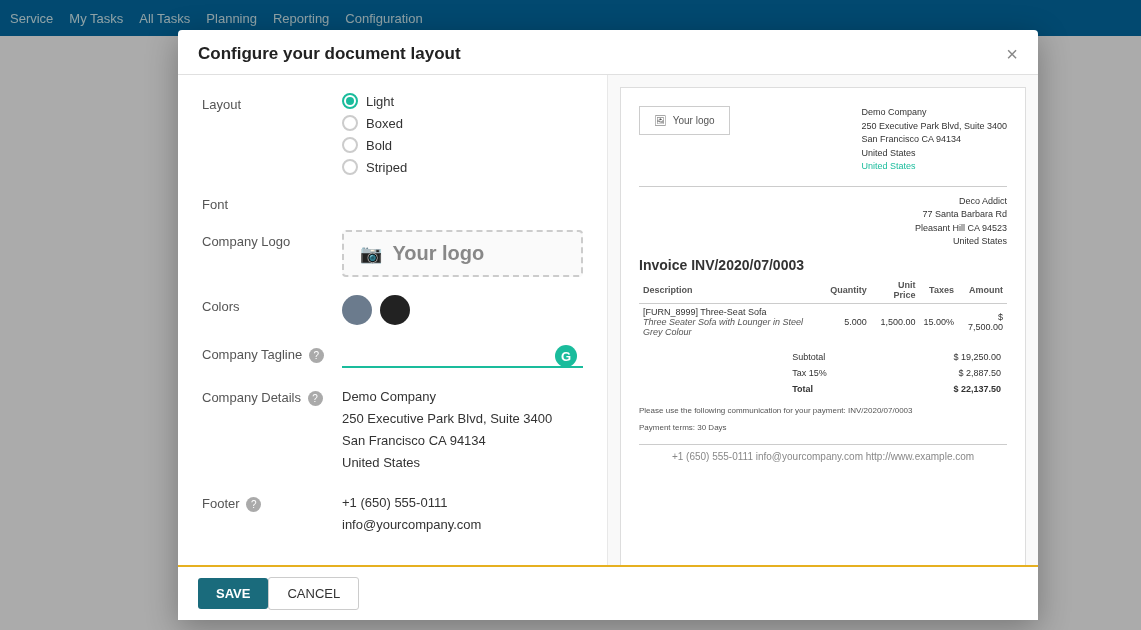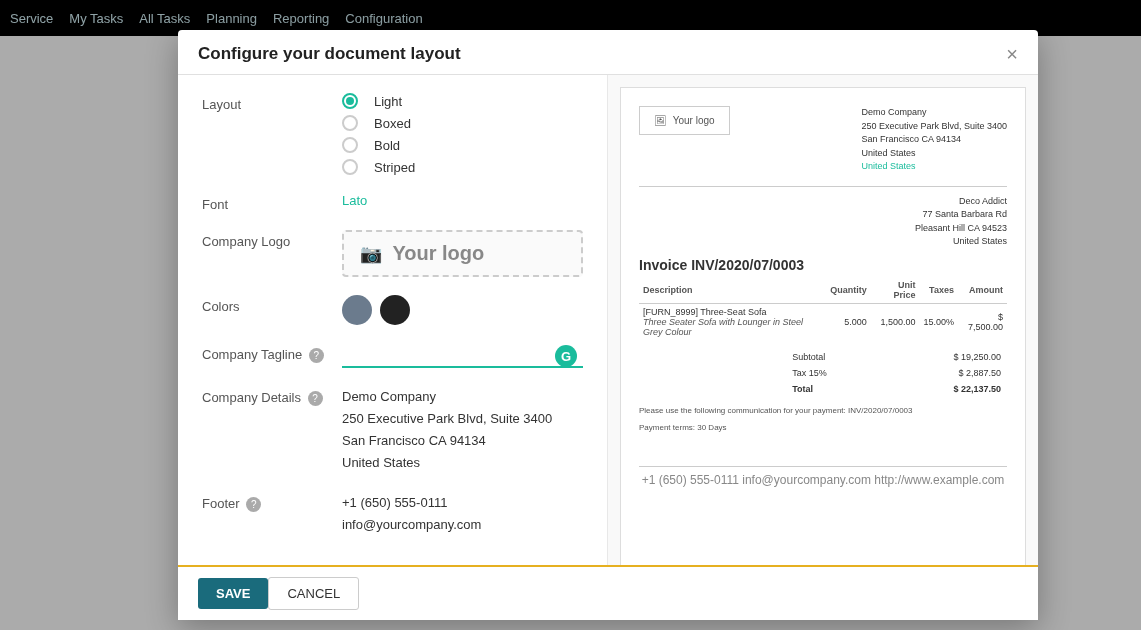--- a/index.html
+++ b/index.html
@@ -5,21 +5,21 @@
     * { box-sizing: border-box; margin: 0; padding: 0; }
     body { font-family: 'Segoe UI', Arial, sans-serif; font-size: 13px; background: #ccc; overflow: hidden; width: 1141px; height: 630px; position: relative; }
 
     
     .app-bg {
       position: absolute; top: 0; left: 0; width: 1141px; height: 630px;
       background: #f5f5f5;
     }
     .app-topbar {
       position: absolute; top: 0; left: 0; width: 1141px; height: 36px;
-      background: #000000; display: flex; align-items: center; padding: 0 10px; gap: 16px;
+      background: #0369a1; display: flex; align-items: center; padding: 0 10px; gap: 16px;
     }
     .app-topbar-item { color: #cde8ee; font-size: 13px; }
 
     
     .modal-overlay {
       position: absolute; top: 0; left: 0; width: 1141px; height: 630px;
       background: rgba(0,0,0,0.3); z-index: 100;
     }
     .modal {
       position: absolute; top: 30px; left: 178px; width: 860px; max-height: 590px;
@@ -45,21 +45,21 @@
     .field-row {
       display: flex; margin-bottom: 18px; align-items: flex-start;
     }
     .field-label {
       width: 140px; min-width: 140px; font-size: 13px; color: #555; padding-top: 4px; font-weight: 500;
     }
     .field-content { flex: 1; }
 
     
     .radio-group { display: flex; flex-direction: column; gap: 6px; }
-    .radio-item { display: flex; align-items: center; gap: 16px; cursor: pointer; }
+    .radio-item { display: flex; align-items: center; gap: 8px; cursor: pointer; }
     .radio-circle {
       width: 16px; height: 16px; border-radius: 50%; border: 2px solid #ccc;
       display: flex; align-items: center; justify-content: center; flex-shrink: 0;
     }
     .radio-circle.checked { border-color: #1abc9c; }
     .radio-circle.checked::after {
       content: ''; width: 8px; height: 8px; border-radius: 50%; background: #1abc9c;
     }
     .radio-label { font-size: 13px; color: #333; }
 
@@ -135,22 +135,22 @@
     }
     .preview-table th.right, .preview-table td.right { text-align: right; }
     .preview-table td { padding: 3px 4px; color: #333; }
     .preview-table tr:not(:last-child) td { border-bottom: 1px solid #f0f0f0; }
     .preview-subtable { width: 60%; margin-left: auto; margin-top: 8px; font-size: 9px; }
     .preview-subtable td { padding: 2px 4px; }
     .preview-subtable td.right { text-align: right; }
     .preview-subtable tr.total-row td { font-weight: 700; }
     .preview-footer-note { font-size: 8px; color: #555; margin-top: 8px; }
     .preview-footer-bar {
-      border-top: 1px solid #ccc; margin-top: 34px; padding-top: 6px;
-      font-size: 12px; color: #888; text-align: center;
+      border-top: 1px solid #ccc; margin-top: 12px; padding-top: 6px;
+      font-size: 10px; color: #888; text-align: center;
     }
     .preview-desc-sub { color: #555; font-style: italic; }
 
     
     .modal-footer {
       padding: 10px 20px; border-top: 2px solid #e6b020; display: flex; gap: 0; align-items: center;
       background: #fff;
     }
     .btn-save {
       background: #1a6b7c; color: #fff; border: none; padding: 8px 18px;
@@ -204,23 +204,20 @@
           </label>
           <label class="radio-item">
             <div class="radio-circle"></div>
             <span class="radio-label">Striped</span>
           </label>
         </div>
       </div>
 
       <div class="field-row">
         <div class="field-label">Font</div>
-        <div class="field-content">
-          <span class="font-value">Lato</span>
-        </div>
       </div>
 
       <div class="field-row">
         <div class="field-label">Company Logo</div>
         <div class="field-content">
           <div class="logo-area">
             <span class="camera-icon">📷</span>
             <span class="logo-text">Your logo</span>
           </div>
         </div>

